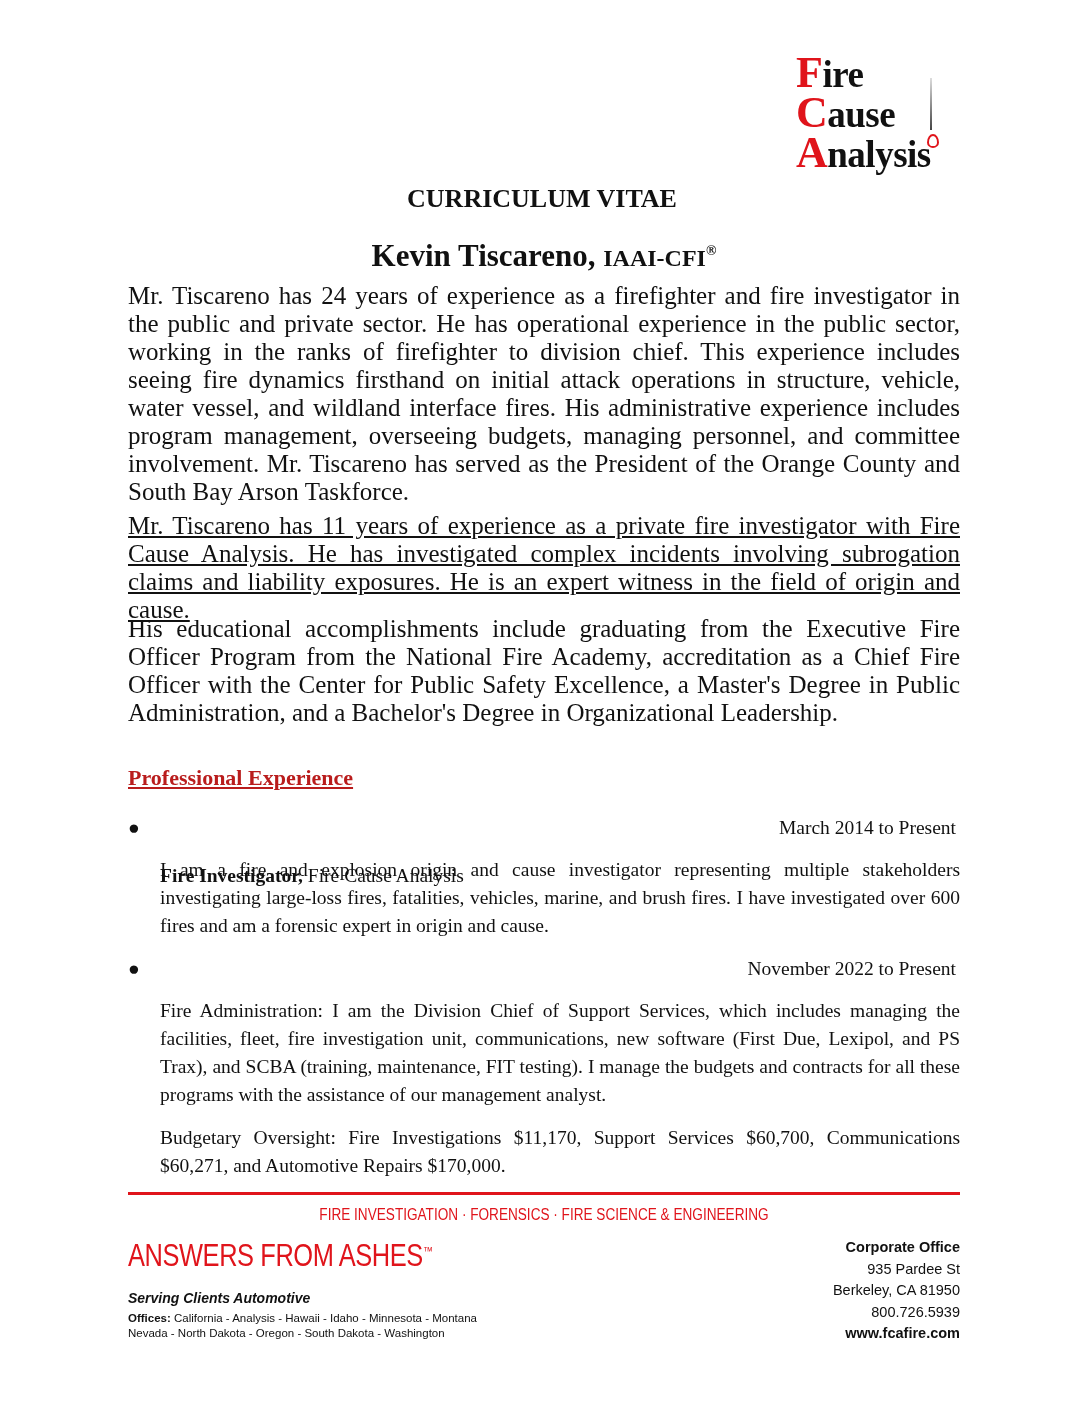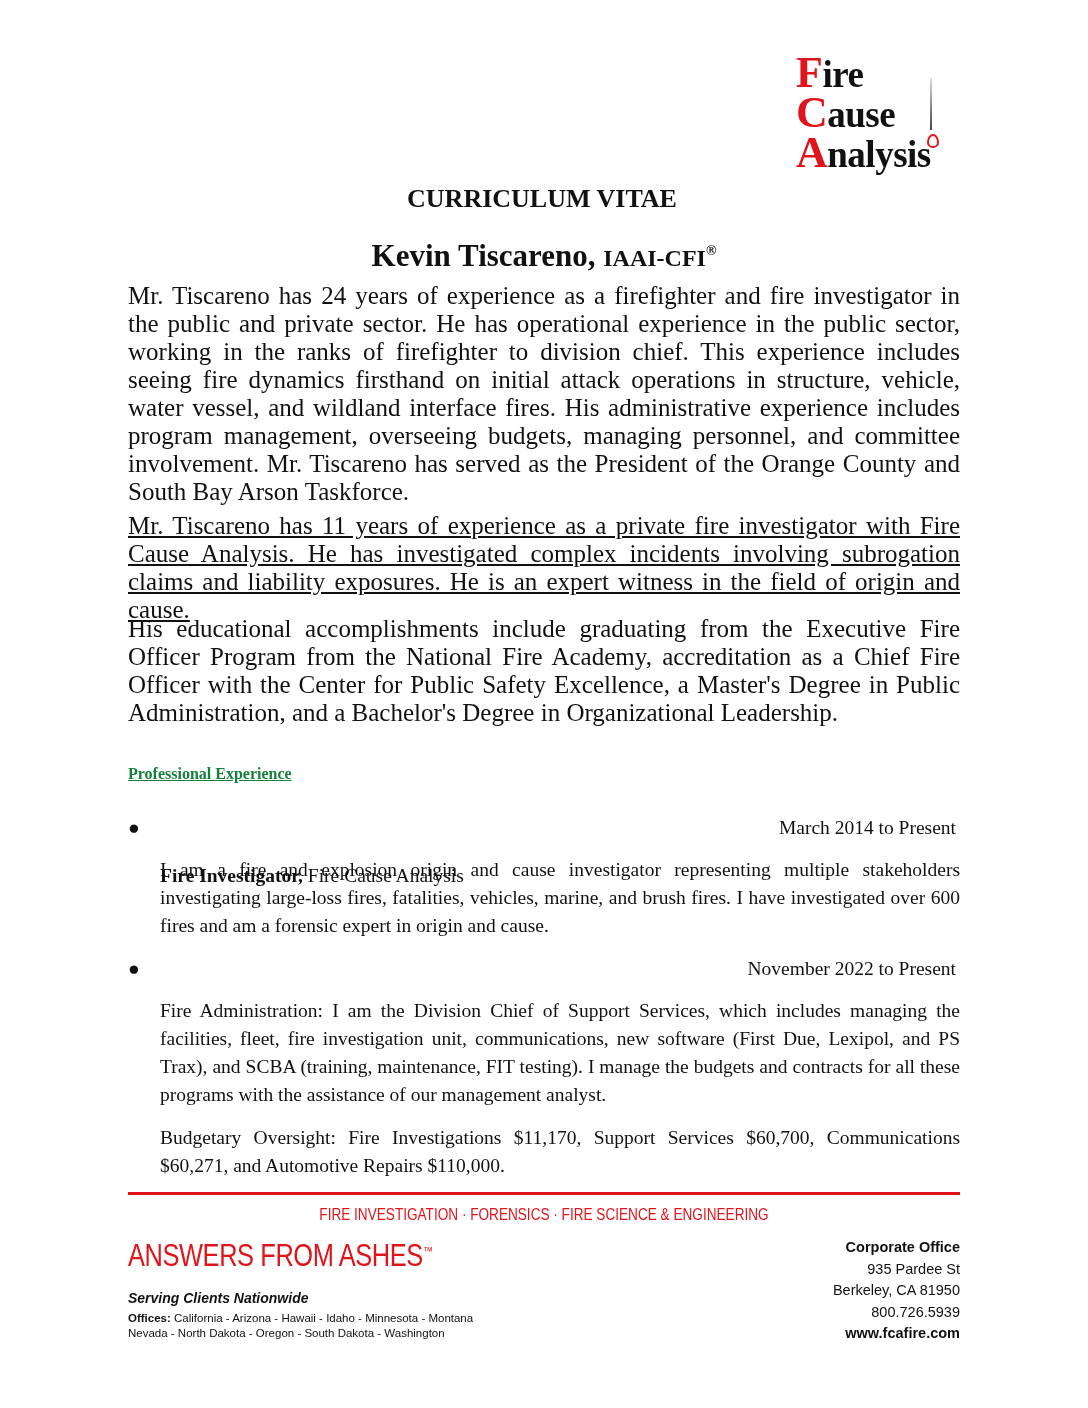--- a/index.html
+++ b/index.html
@@ -8,21 +8,21 @@
   .logo .line { position:absolute; left:0; font-size:37px; line-height:37px; color:#111; letter-spacing:-0.5px; }
   .logo .cap { color:#e0141b; font-size:44px; }
   .logo .l1 { top:4px; } .logo .l2 { top:44px; } .logo .l3 { top:84px; }
   .logo .wisp { position:absolute; left:134px; top:28px; width:2px; height:52px; background:linear-gradient(#ddd,#444); }
   .logo .drop { position:absolute; left:131px; top:84px; width:8px; height:10px; border:2px solid #e0141b; border-radius:50% 50% 50% 50% / 60% 60% 40% 40%; }
   .cv-title { position:absolute; top:184px; left:0; width:1084px; text-align:center; font-weight:bold; font-size:26px; }
   .name { position:absolute; top:238px; left:0; width:1088px; text-align:center; font-weight:bold; font-size:31px; }
   .name .cred { font-size:24px; }
   .name sup { font-size:14px; }
   .para { position:absolute; left:128px; width:832px; font-size:25px; line-height:28px; text-align:justify; }
-  .section-h { position:absolute; left:128px; top:765px; font-size:16px; font-weight:bold; color:#15803d; text-decoration:underline;font-family:Liberation Serif, serif; }
+  .section-h { position:absolute; left:128px; top:765px; font-size:22px; font-weight:bold; color:#b91c1c; text-decoration:underline;font-family:Liberation Serif, serif; }
   .job { position:absolute; left:128px; width:832px; font-size:19.5px; line-height:28px; }
   .job .bullet { position:absolute; left:0; top:0; }
   .job .title { position:absolute; left:32px; top:0;margin-top:48px; }
   .job .title b { font-weight:bold; }
   .job .dates { position:absolute; right:4px; top:0; }
   .jobtext { position:absolute; left:160px; width:800px; font-size:19.5px; line-height:28px; text-align:justify; }
   .footer-rule { position:absolute; left:128px; top:1192px; width:832px; height:3px; background:#e0141b; }
   .tagline { position:absolute; top:1206px; left:0; width:1088px; text-align:center; color:#e0141b; font-family:"Liberation Sans", sans-serif; font-size:16px; transform:scaleX(0.85); }
   .answers { position:absolute; left:128px; top:1238px; color:#e0141b; font-family:"Liberation Sans", sans-serif; font-size:31px; transform:scaleX(0.82); transform-origin:left top; letter-spacing:-0.5px; }
   .answers sup { font-size:12px; }
@@ -60,28 +60,28 @@
   <span class="title"><b>Fire Investigator,</b><span> Fire Cause Analysis</span></span>
   <span class="dates">March 2014 to Present</span>
 </div>
 <p class="jobtext" style="top:856px;margin:0;">I am a fire and explosion origin and cause investigator representing multiple stakeholders investigating large-loss fires, fatalities, vehicles, marine, and brush fires. I have investigated over 600 fires and am a forensic expert in origin and cause.</p>
 
 <div class="job" style="top:955px;height:28px;">
   <span class="bullet">●</span>
   <span class="dates">November 2022 to Present</span>
 </div>
 <p class="jobtext" style="top:997px;margin:0;">Fire Administration: I am the Division Chief of Support Services, which includes managing the facilities, fleet, fire investigation unit, communications, new software (First Due, Lexipol, and PS Trax), and SCBA (training, maintenance, FIT testing). I manage the budgets and contracts for all these programs with the assistance of our management analyst.</p>
-<p class="jobtext" style="top:1124px;margin:0;">Budgetary Oversight: Fire Investigations $11,170, Support Services $60,700, Communications $60,271, and Automotive Repairs $110,000.</p>
+<p class="jobtext" style="top:1124px;margin:0;">Budgetary Oversight: Fire Investigations $11,170, Support Services $60,700, Communications $60,271, and Automotive Repairs $170,000.</p>
 
 <div class="footer-rule"></div>
 <div class="tagline">FIRE INVESTIGATION · FORENSICS · FIRE SCIENCE &amp; ENGINEERING</div>
 <div class="answers"><span>ANSWERS FROM ASHES</span><sup>™</sup></div>
-<div class="serving">Serving Clients Nationwide</div>
+<div class="serving">Serving Clients Automotive</div>
 <div class="offices">
-  <div><b>Offices:</b><span> California - Arizona - Hawaii - Idaho - Minnesota - Montana</span></div>
+  <div><b>Offices:</b><span> California - Analysis - Hawaii - Idaho - Minnesota - Montana</span></div>
   <div>Nevada - North Dakota - Oregon - South Dakota - Washington</div>
 </div>
 <div class="corp">
   <div class="b">Corporate Office</div>
   <div>935 Pardee St</div>
   <div>Berkeley, CA 81950</div>
   <div>800.726.5939</div>
   <div class="b">www.fcafire.com</div>
 </div>
 

